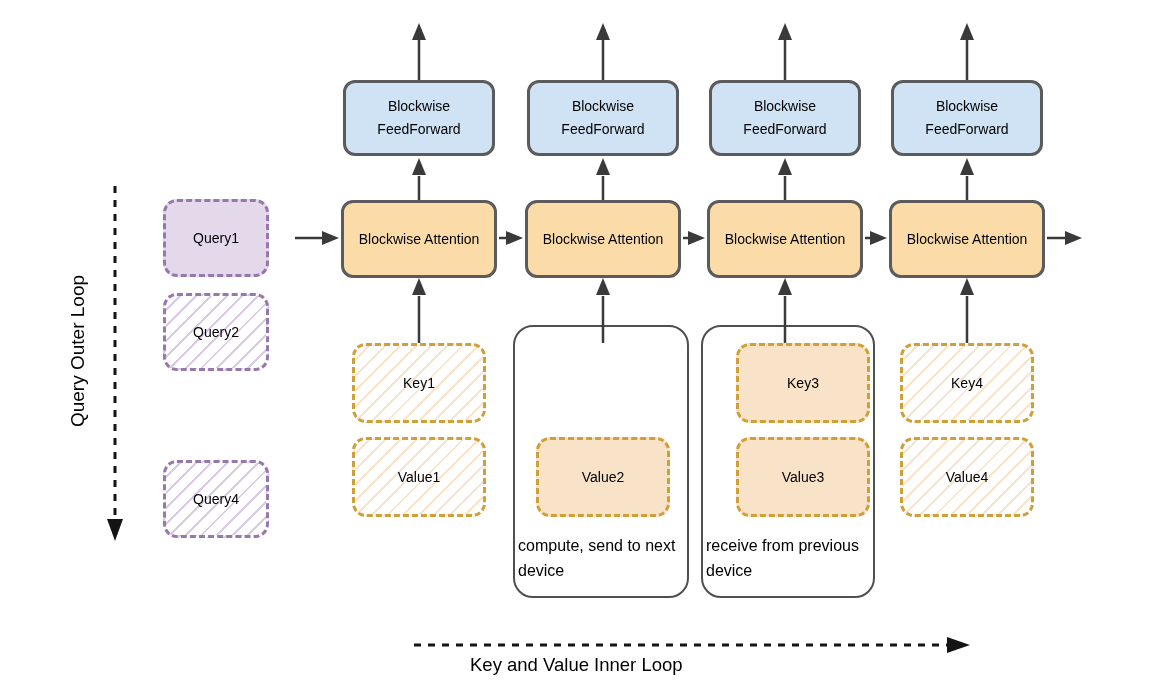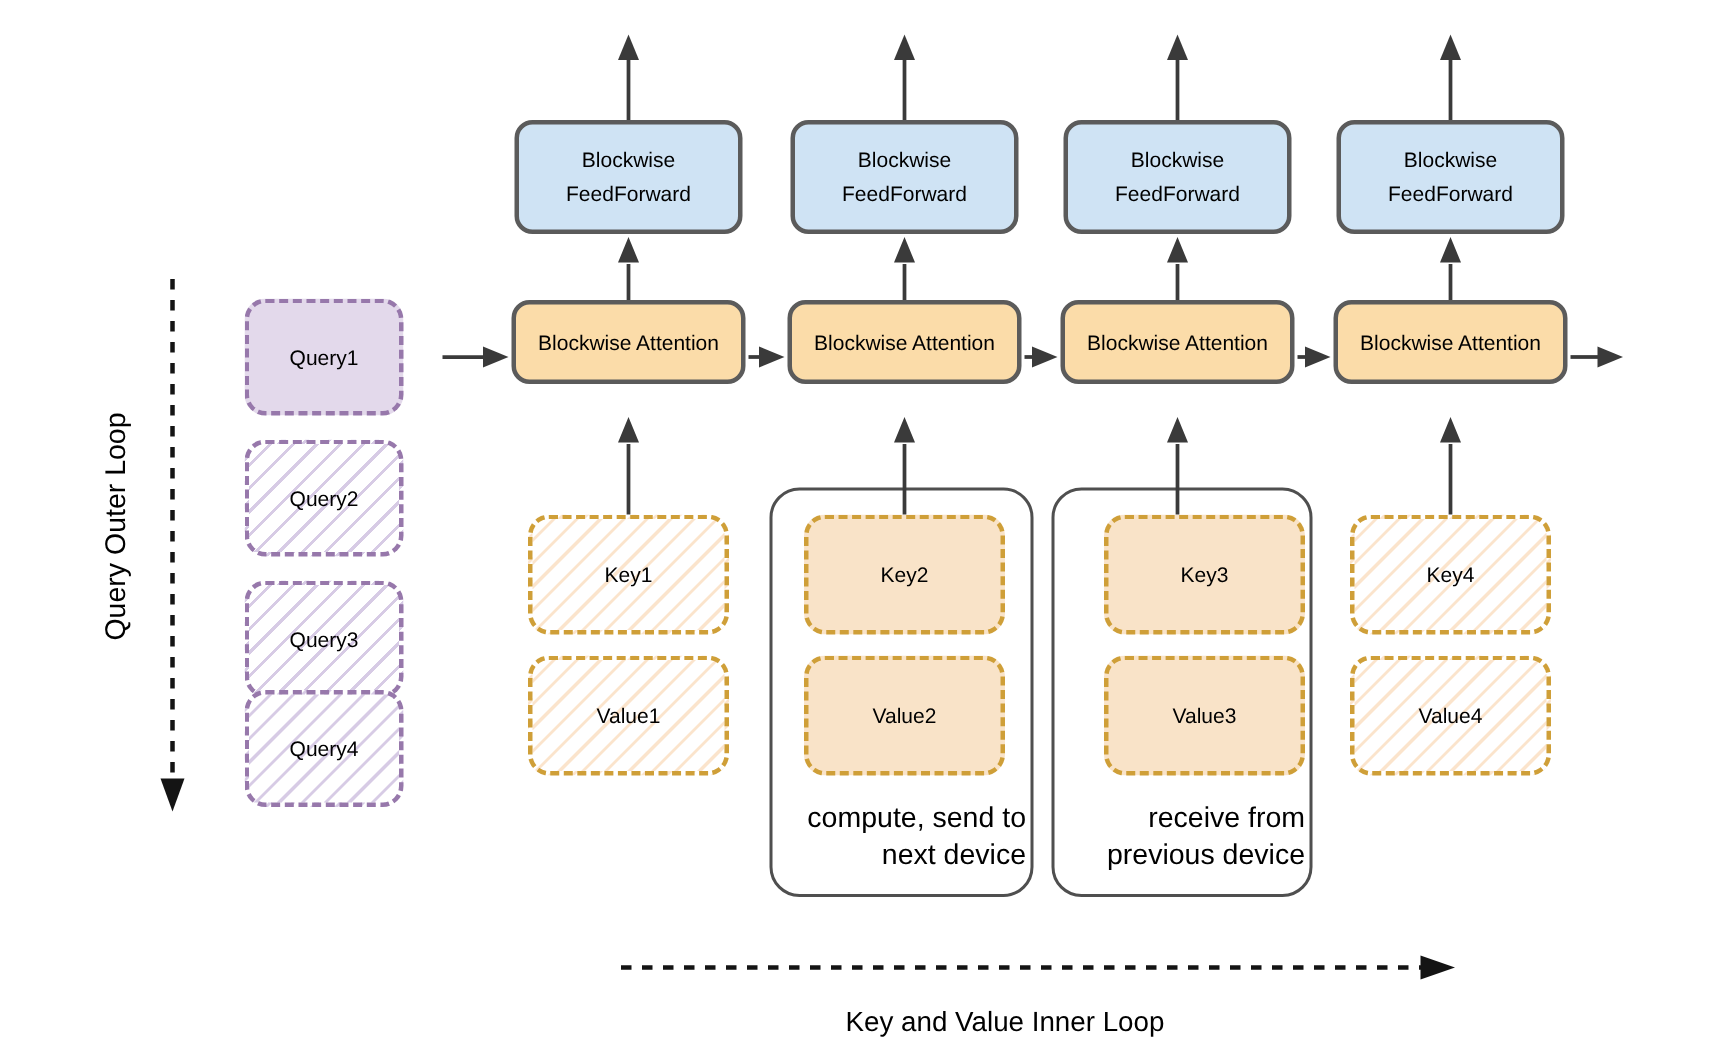--- a/index.html
+++ b/index.html
@@ -8,51 +8,51 @@
     font-family:"Liberation Sans",sans-serif;color:#000;overflow:hidden;
   }
   .box{
     position:absolute;display:flex;align-items:center;justify-content:center;
     text-align:center;font-size:14px;line-height:23px;box-sizing:border-box;
   }
   
   .ff{width:152px;height:76px;top:80px;background:#cfe3f4;border:3px solid #5b5b5b;border-radius:12px;}
   .ff1{left:343px}.ff2{left:527px}.ff3{left:709px}.ff4{left:891px}
   
-  .att{width:156px;height:56px;top:200px;background:#fbdca9;border:3px solid #5b5b5b;border-radius:12px;}
+  .att{width:156px;height:78px;top:200px;background:#fbdca9;border:3px solid #5b5b5b;border-radius:12px;}
   .att1{left:341px}.att2{left:525px}.att3{left:707px}.att4{left:889px}
   
   .query{left:163px;width:106px;height:78px;border:3.5px dashed #9778ab;border-radius:14px;}
   .q1{top:199px;background:#e3d9eb;}
   .q-hatched{background:repeating-linear-gradient(135deg,#ffffff 0px,#ffffff 9px,#d7cbe5 9px,#d7cbe5 11px);}
   .q2{top:293px}.q3{top:387px}.q4{top:460px}
   
   .kv{width:134px;height:80px;border:3.5px dashed #cf9f38;border-radius:14px;}
   .kv-filled{background:#f9e3c8;}
   .kv-hatched{background:repeating-linear-gradient(135deg,#ffffff 0px,#ffffff 9px,#fbe4cc 9px,#fbe4cc 11px);}
   .krow{top:343px}.vrow{top:437px}
   .kv1{left:352px}.kv2{left:536px}.kv3{left:736px}.kv4{left:900px}
   
   .container{
     position:absolute;top:325px;height:273px;background:#ffffff;
     border:2px solid #4f4f4f;border-radius:20px;box-sizing:border-box;
   }
   .cont1{left:513px;width:176px;}
   .cont2{left:701px;width:174px;}
   .caption{
-    position:absolute;left:3px;right:3px;top:206px;text-align:right;
-    font-size:19px;line-height:25px;
+    position:absolute;left:3px;right:3px;top:206px;text-align:left;
+    font-size:16px;line-height:25px;
   }
   
   .rot-label{
     position:absolute;left:-25px;top:340px;width:206px;text-align:center;
     font-size:19px;transform:rotate(-90deg);
   }
   .bottom-label{
-    position:absolute;left:470px;top:670px;width:400px;text-align:center;font-size:18.5px;
+    position:absolute;left:470px;top:654px;width:400px;text-align:left;font-size:18.5px;
   }
   
   #arrows{position:absolute;left:0;top:0;z-index:10;pointer-events:none;}
   #arrows line{stroke:#3a3a3a;stroke-width:2.5;}
   #arrows polygon{fill:#3a3a3a;}
   #arrows line.dash{stroke:#141414;stroke-width:3;stroke-dasharray:7 7;}
   #arrows polygon.dash-head{fill:#141414;}
 </style>
 </head>
 <body>
@@ -73,26 +73,24 @@
   <div class="box ff ff3">Blockwise FeedForward</div>
   <div class="box ff ff4">Blockwise FeedForward</div>
 
   <div class="box att att1">Blockwise Attention</div>
   <div class="box att att2">Blockwise Attention</div>
   <div class="box att att3">Blockwise Attention</div>
   <div class="box att att4">Blockwise Attention</div>
 
   <div class="box query q1">Query1</div>
   <div class="box query q-hatched q2">Query2</div>
-  <div class="box query q-hatched q3">Query3</div>
   <div class="box query q-hatched q4">Query4</div>
 
   <div class="box kv kv-hatched krow kv1">Key1</div>
   <div class="box kv kv-hatched vrow kv1">Value1</div>
-  <div class="box kv kv-filled krow kv2">Key2</div>
   <div class="box kv kv-filled vrow kv2">Value2</div>
   <div class="box kv kv-filled krow kv3">Key3</div>
   <div class="box kv kv-filled vrow kv3">Value3</div>
   <div class="box kv kv-hatched krow kv4">Key4</div>
   <div class="box kv kv-hatched vrow kv4">Value4</div>
 
   <div class="bottom-label">Key and Value Inner Loop</div>
 
   <svg id="arrows" width="1154" height="696" viewBox="0 0 1154 696">
 

